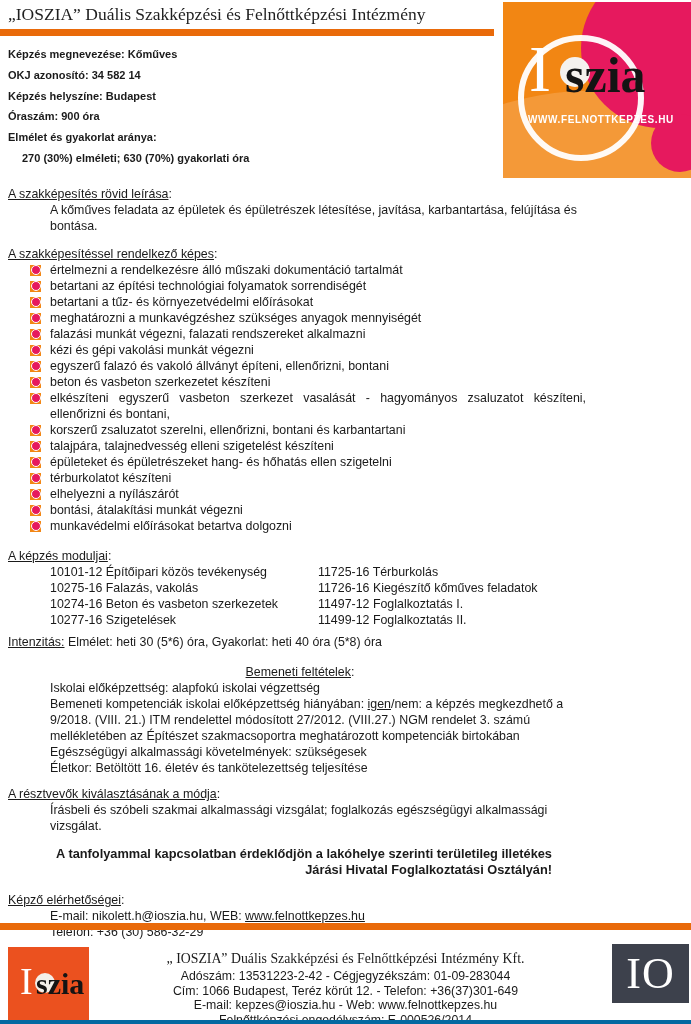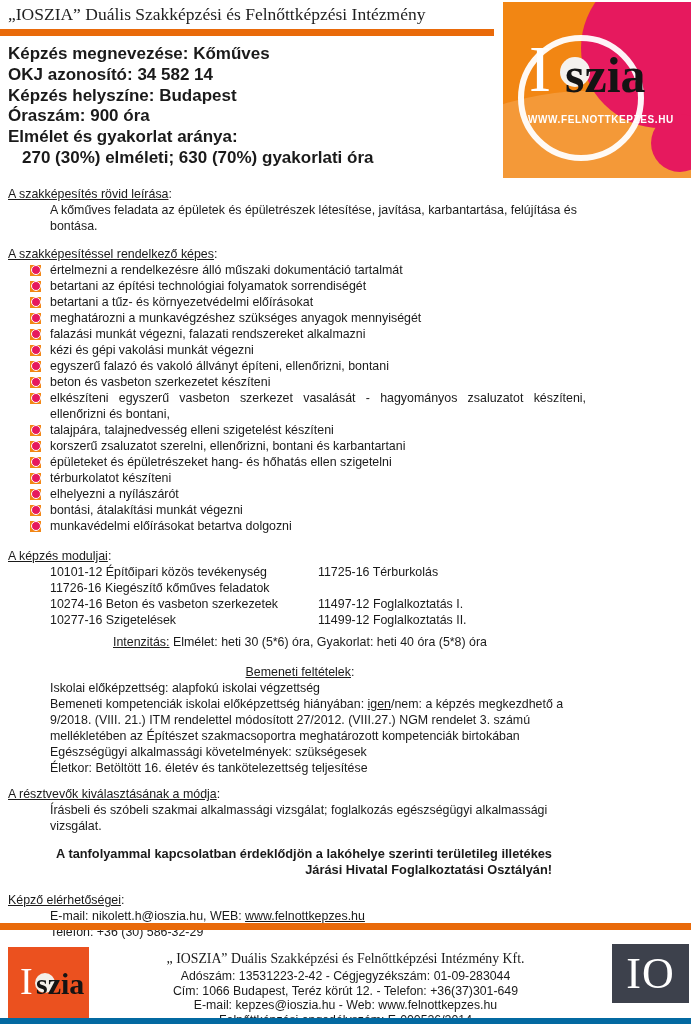--- a/index.html
+++ b/index.html
@@ -1,18 +1,18 @@
 <!DOCTYPE html>
 <html><head>
 <meta charset="utf-8">
 <style>
   html,body{margin:0;padding:0;background:#fff;}
   .page{position:relative;width:691px;height:1024px;background:#fff;overflow:hidden;
         font-family:"Liberation Sans",sans-serif;color:#1a1a1a;
-        border-bottom:6px solid #0369a1;box-sizing:border-box;}
+        border-bottom:4px solid #0369a1;box-sizing:border-box;}
   
   .doc-title{position:absolute;left:8px;top:4px;font-family:"Liberation Serif",serif;
              font-size:17.5px;color:#1f1f1f;white-space:nowrap;}
   .orange-rule{position:absolute;left:0;top:29px;width:494px;height:7px;background:#E96A0A;}
   
   .logo{position:absolute;right:0;top:2px;width:188px;height:176px;background:#F28613;overflow:hidden;}
   .logo .swoosh{position:absolute;left:-100px;top:92px;width:300px;height:150px;border-radius:50%;
                 background:rgba(255,255,255,0.16);transform:rotate(-10deg);}
   .logo .pink-big{position:absolute;left:78px;top:-34px;width:160px;height:160px;border-radius:50%;background:#E6195E;}
   .logo .pink-leaf{position:absolute;left:96px;top:-60px;width:90px;height:120px;border-radius:50% 50% 50% 0;
@@ -20,38 +20,38 @@
   .logo .pink-small{position:absolute;left:148px;top:112px;width:58px;height:58px;border-radius:50%;background:#E6195E;}
   .logo .ring{position:absolute;left:15px;top:33px;width:126px;height:126px;border-radius:50%;
               border:6px solid rgba(255,255,255,0.95);box-sizing:border-box;}
   .logo .o-circle{position:absolute;left:57px;top:55px;width:30px;height:30px;border-radius:50%;background:#f5f2ee;}
   .logo .l-i{position:absolute;left:26px;top:34px;font-family:"Liberation Serif",serif;
              font-size:66px;line-height:66px;color:#fff;}
   .logo .l-szia{position:absolute;left:62px;top:48px;font-family:"Liberation Serif",serif;font-weight:bold;
                 font-size:50px;line-height:50px;color:#141414;}
   .logo .l-web{position:absolute;left:25px;top:112px;font-size:10px;font-weight:bold;color:#fff;letter-spacing:0.6px;}
   
-  .info{position:absolute;left:8px;top:44px;font-weight:bold;font-size:17px;line-height:20.8px;width:490px;}
+  .info{position:absolute;left:8px;top:44px;font-weight:bold;font-size:11px;line-height:20.8px;width:490px;}
   .info .indent{padding-left:14px;}
   
   .flow{position:absolute;left:0;top:183px;width:592px;font-size:12.4px;line-height:16px;}
   .hline{margin:3px 0 0 8px;}
   .hu{text-decoration:underline;}
   .body-ind{margin-left:50px;margin-right:4px;}
   .sec2-h{margin-top:12px;}
   ul.bullets{list-style:none;margin:0 6px 0 30px;padding:0;}
   ul.bullets li{display:flex;gap:9px;line-height:16px;}
   .b-icon{flex:0 0 11px;width:11px;height:11px;margin-top:2.5px;background:#F28613;position:relative;}
   .b-icon::before{content:"";position:absolute;left:0.5px;top:0.5px;width:8px;height:8px;border-radius:50%;
                   background:#E6195E;border:1px solid #fff;}
   ul.bullets li .t{text-align:justify;}
   .mod-h{margin-top:14px;}
   .modules{margin-left:50px;}
   .mod-row{display:grid;grid-template-columns:268px auto;line-height:16px;}
-  .intensity{margin:6px 0 0 8px;text-align:center;}
+  .intensity{margin:6px 0 0 8px;}
   .entry-h{margin-top:14px;text-align:center;}
   .entry{margin-left:50px;margin-right:6px;}
   .sel-h{margin-top:10px;}
   .notice{margin:12px 40px 0 40px;text-align:right;font-weight:bold;font-size:12.8px;}
   .contact-h{margin-top:14px;}
   .contact{margin-left:50px;}
   .ulink{text-decoration:underline;}
   
   .footer-rule{position:absolute;left:0;top:923px;width:691px;height:7px;background:#E96A0A;}
   .f-logo-left{position:absolute;left:8px;top:947px;width:81px;height:77px;background:#EB511F;overflow:hidden;}
@@ -133,25 +133,25 @@
       <li>
           <span class="b-icon"></span>
           <span class="t">beton és vasbeton szerkezetet készíteni</span>
         </li>
       <li>
           <span class="b-icon"></span>
           <span class="t">elkészíteni egyszerű vasbeton szerkezet vasalását - hagyományos zsaluzatot készíteni, ellenőrizni és bontani,</span>
         </li>
       <li>
           <span class="b-icon"></span>
+          <span class="t">korszerű zsaluzatot szerelni, ellenőrizni, bontani és karbantartani</span>
+        </li>
+      <li>
+          <span class="b-icon"></span>
           <span class="t">talajpára, talajnedvesség elleni szigetelést készíteni</span>
-        </li>
-      <li>
-          <span class="b-icon"></span>
-          <span class="t">korszerű zsaluzatot szerelni, ellenőrizni, bontani és karbantartani</span>
         </li>
       <li>
           <span class="b-icon"></span>
           <span class="t">épületeket és épületrészeket hang- és hőhatás ellen szigetelni</span>
         </li>
       <li>
           <span class="b-icon"></span>
           <span class="t">térburkolatot készíteni</span>
         </li>
       <li>
@@ -168,20 +168,21 @@
         </li>
     </ul>
 
     <div class="hline mod-h"><span class="hu">A képzés moduljai</span><span>:</span></div>
     <div class="modules">
       <div class="mod-row">
           <span>10101-12 Építőipari közös tevékenység</span>
           <span>11725-16 Térburkolás</span>
         </div>
       <div class="mod-row">
+          <span>10275-16 Falazás, vakolás</span>
           <span>11726-16 Kiegészítő kőműves feladatok</span>
         </div>
       <div class="mod-row">
           <span>10274-16 Beton és vasbeton szerkezetek</span>
           <span>11497-12 Foglalkoztatás I.</span>
         </div>
       <div class="mod-row">
           <span>10277-16 Szigetelések</span>
           <span>11499-12 Foglalkoztatás II.</span>
         </div>

